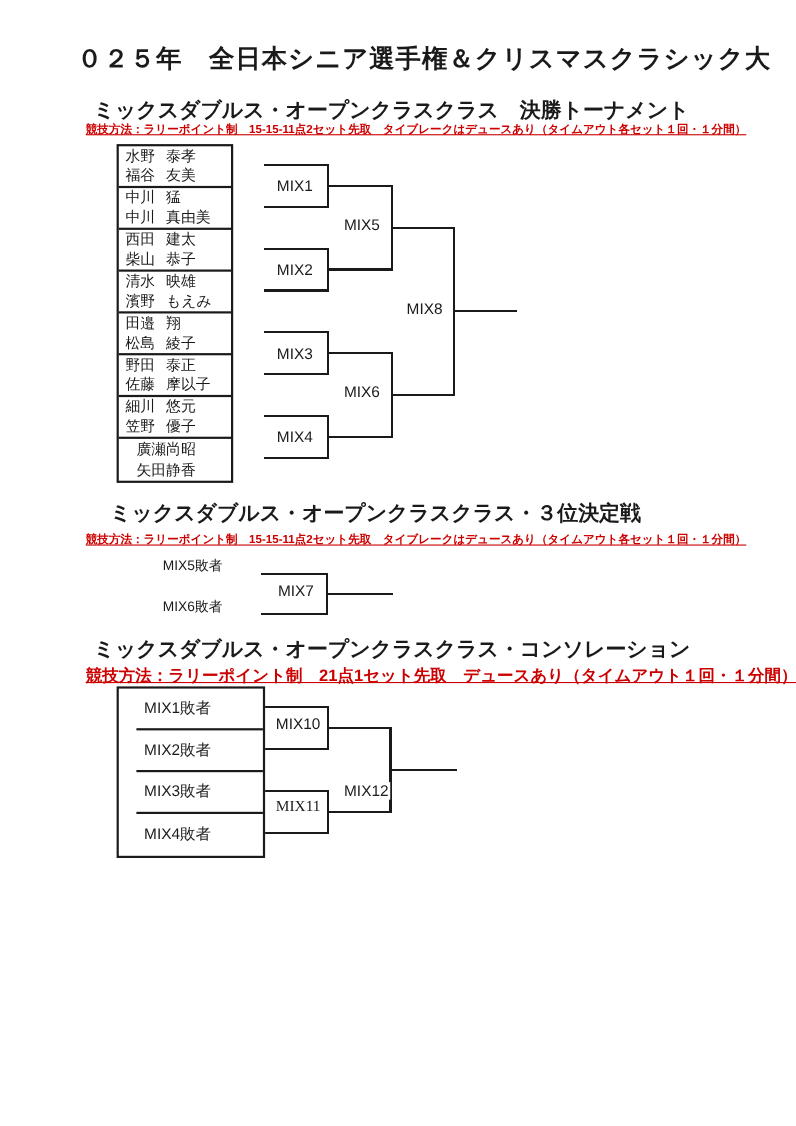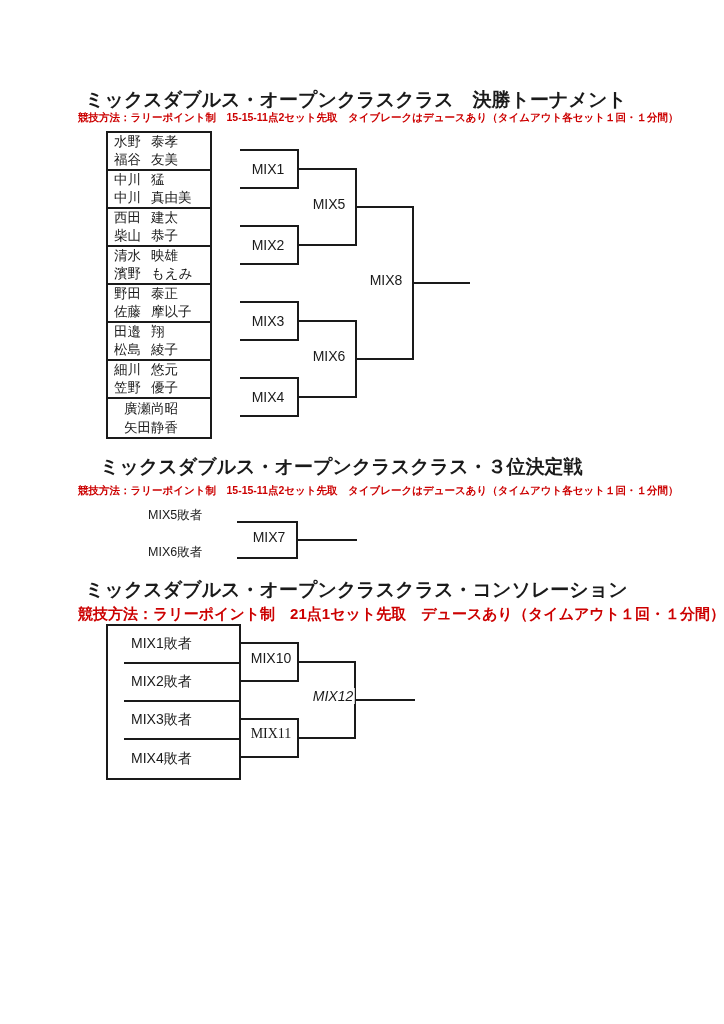--- a/index.html
+++ b/index.html
@@ -29,20 +29,21 @@
     margin:0;
   }
   #heading-main{left:85px; top:87px;}
   #heading-third{left:100px; top:454px;}
   #heading-cons{left:85px; top:577px;}
   .rules-line{
     position:absolute;
     color:#cc0000;
     font-weight:700;
     white-space:nowrap;
+    text-decoration:underline;
   }
   #rules-main{left:78px; top:111px; font-size:10.5px;}
   #rules-third{left:78px; top:484px; font-size:10.5px;}
   #rules-cons{left:78px; top:605px; font-size:15px;}
 
   .entry-table{
     position:absolute;
     border:2px solid #1a1a1a;
     box-sizing:border-box;
     background:#ffffff;
@@ -97,20 +98,21 @@
     transform:translateY(-50%);
     font-size:12.5px;
     white-space:nowrap;
   }
 </style>
 </head>
 <body>
 
 <div class="page">
 
+  <h1 class="doc-title">０２５年　全日本シニア選手権＆クリスマスクラシック大</h1>
 
   <h2 class="section-heading" id="heading-main">ミックスダブルス・オープンクラスクラス　決勝トーナメント</h2>
   <div class="rules-line" id="rules-main">競技方法：ラリーポイント制　15-15-11点2セット先取　タイブレークはデュースあり（タイムアウト各セット１回・１分間）</div>
 
   <div class="entry-table" id="main-entry-table">
     <div class="pair-cell">
       <div class="player-row">
           <span class="player-last">水野</span>
           <span class="player-first">泰孝</span>
         </div>
@@ -144,36 +146,36 @@
           <span class="player-last">清水</span>
           <span class="player-first">映雄</span>
         </div>
       <div class="player-row">
           <span class="player-last">濱野</span>
           <span class="player-first">もえみ</span>
         </div>
     </div>
     <div class="pair-cell">
       <div class="player-row">
+          <span class="player-last">田邉</span>
+          <span class="player-first">翔</span>
+        </div>
+      <div class="player-row">
+          <span class="player-last">松島</span>
+          <span class="player-first">綾子</span>
+        </div>
+    </div>
+    <div class="pair-cell">
+      <div class="player-row">
           <span class="player-last">野田</span>
           <span class="player-first">泰正</span>
         </div>
       <div class="player-row">
           <span class="player-last">佐藤</span>
           <span class="player-first">摩以子</span>
-        </div>
-    </div>
-    <div class="pair-cell">
-      <div class="player-row">
-          <span class="player-last">田邉</span>
-          <span class="player-first">翔</span>
-        </div>
-      <div class="player-row">
-          <span class="player-last">松島</span>
-          <span class="player-first">綾子</span>
         </div>
     </div>
     <div class="pair-cell">
       <div class="player-row">
           <span class="player-last">細川</span>
           <span class="player-first">悠元</span>
         </div>
       <div class="player-row">
           <span class="player-last">笠野</span>
           <span class="player-first">優子</span>
@@ -258,15 +260,15 @@
 
   <div class="entry-table" id="cons-entry-table">
     <div class="loser-row">MIX1敗者</div>
     <div class="loser-row">MIX2敗者</div>
     <div class="loser-row">MIX3敗者</div>
     <div class="loser-row">MIX4敗者</div>
   </div>
 
   <div class="match-label" style="left:271px; top:658px;">MIX10</div>
   <div class="match-label" style="left:271px; top:734px;font-family:Liberation Serif, serif;">MIX11</div>
-  <div class="match-label" style="left:333px; top:696px;font-style:italic;">MIX12</div>
+  <div class="match-label" style="left:333px; top:719px;">MIX12</div>
 
 </div>
 
 </body></html>

